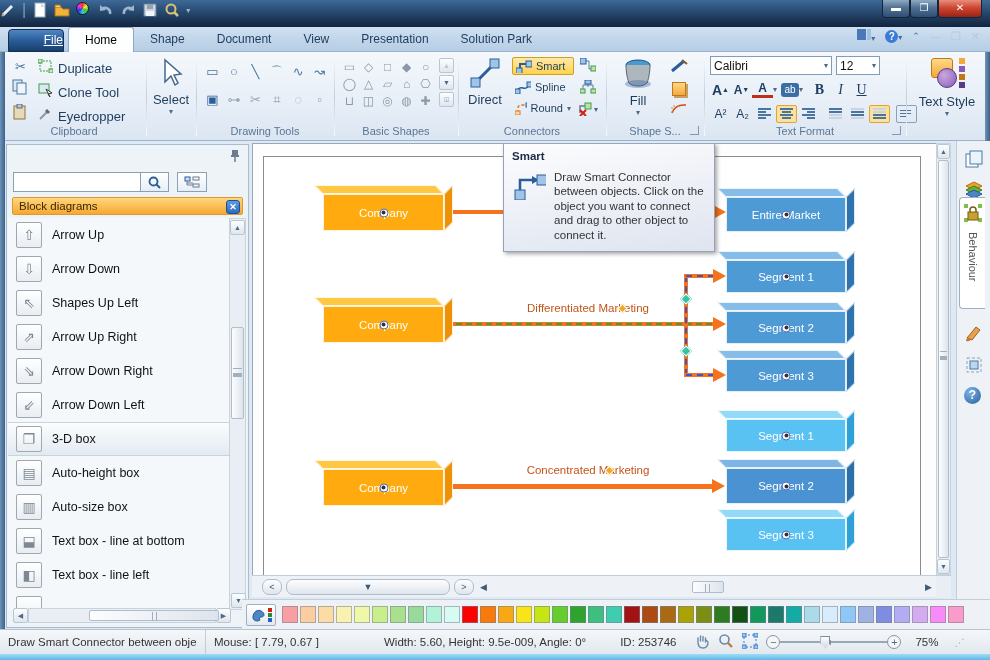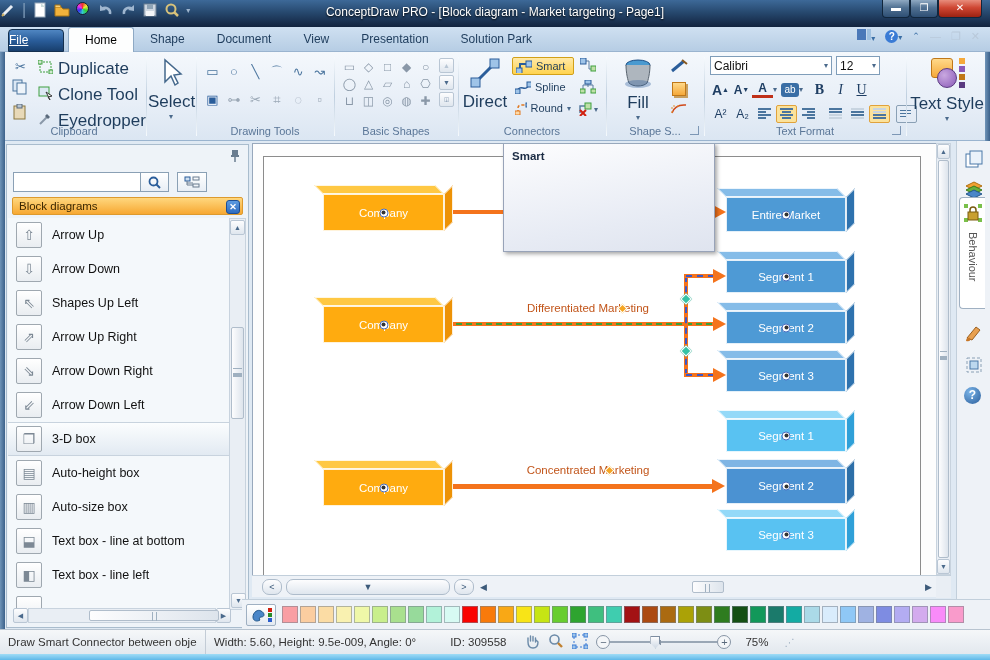--- a/index.html
+++ b/index.html
@@ -11,30 +11,30 @@
   .titlebar{left:0;top:0;width:990px;height:27px;background:linear-gradient(180deg,#3d6998 0%,#27496f 45%,#12233e 100%);}
   .title-text{left:0;right:0;top:5px;text-align:center;color:#fff;font-size:12px;text-shadow:0 1px 2px #000;}
   .qat{left:6px;top:3px;display:flex;gap:6px;align-items:center;height:20px;}
   .qat .qi{width:16px;height:16px;display:inline-block;}
   .winbtns{right:8px;top:0;display:flex;}
   .wbtn{width:28px;height:18px;border:1px solid #11263c;border-top:none;border-radius:0 0 4px 4px;background:linear-gradient(#8fa9c2,#517192 45%,#2e4f74);color:#fff;font-size:10px;text-align:center;line-height:16px;}
   .wbtn.close{width:44px;background:linear-gradient(#e88d7c,#cf4733 45%,#9c2212);}
 
   
   .menubar{left:0;top:27px;width:990px;height:25px;background:linear-gradient(#cfe0f1,#b6cde4);border-bottom:1px solid #9ab4cf;}
-  .filebtn{left:8px;top:2px;width:56px;height:23px;background:linear-gradient(#4f86c2,#2a5d9a 50%,#1c4option#);background:linear-gradient(#4f86c2,#2a5d9a 50%,#183f6d);border:1px solid #14304f;border-radius:4px 4px 0 0;color:#fff;font-size:12px;text-align:left;line-height:21px;text-decoration:underline;}
+  .filebtn{left:8px;top:2px;width:56px;height:23px;background:linear-gradient(#4f86c2,#2a5d9a 50%,#1c4option#);background:linear-gradient(#4f86c2,#2a5d9a 50%,#183f6d);border:1px solid #14304f;border-radius:4px 4px 0 0;color:#fff;font-size:12px;text-align:right;line-height:21px;text-decoration:underline;}
   .mtab{height:25px;padding:0 16px;font-size:12px;color:#1e3c5c;line-height:25px;float:left;}
   .mtab.active{background:#fdfefe;border:1px solid #8ea9c4;border-bottom:none;border-radius:3px 3px 0 0;color:#000;}
   .menu-right{right:10px;top:29px;display:flex;gap:10px;align-items:center;color:#3a6ea5;font-size:11px;}
 
   
   .ribbon{left:0;top:52px;width:990px;height:89px;background:linear-gradient(#f4f8fc,#e7eef7 60%,#dbe6f2);border-bottom:1px solid #9ab4cf;}
   .glabel{position:absolute;bottom:1px;left:0;right:0;text-align:center;font-size:11px;color:#5a7697;}
   .gsep{position:absolute;top:5px;bottom:4px;width:1px;background:linear-gradient(#f6fafd,#bfcfdf,#f6fafd);}
-  .rbtn-label{font-size:17px;color:#1e3c5c;}
+  .rbtn-label{font-size:13px;color:#1e3c5c;}
   .icon16{width:17px;height:16px;display:inline-flex;align-items:center;justify-content:center;font-size:13px;color:#4b759e;}
   .gicon{color:#9aa7b5;}
   .shape-cell{width:19px;height:17px;display:inline-flex;align-items:center;justify-content:center;font-size:12px;color:#8a98a8;}
   .smart-hl{background:linear-gradient(#ffe9a8,#ffd34e);border:1px solid #d2a018;border-radius:2px;}
   .conn-row{display:flex;align-items:center;gap:4px;height:18px;font-size:11px;color:#1e3c5c;padding:0 3px;}
   .combo{background:#fff;border:1px solid #7f9db9;height:19px;font-size:12px;color:#111;display:flex;align-items:center;padding:0 3px;justify-content:space-between;}
   .fmtbtn{width:21px;height:19px;display:inline-flex;align-items:center;justify-content:center;font-size:12px;color:#1f3e63;}
   .alignbox{width:21px;height:18px;border:1px solid transparent;display:inline-flex;align-items:center;justify-content:center;}
   .alignbox.hl{background:#fbe29b;border:1px solid #e0a23c;border-radius:2px;}
   .bars{display:block;width:13px;}
@@ -145,21 +145,20 @@
             <rect x="2" y="2" width="12" height="12" fill="#cdd6e0" stroke="#6a7d90"></rect>
             <rect x="5" y="2" width="6" height="5" fill="#8fa3b5"></rect>
             <rect x="4" y="9" width="8" height="5" fill="#f2f5f8"></rect>
           </svg></span>
       <span class="qi"><svg width="16" height="16">
             <circle cx="7" cy="7" r="4.5" fill="none" stroke="#d8c27a" stroke-width="2"></circle>
             <line x1="10.5" y1="10.5" x2="14" y2="14" stroke="#d8c27a" stroke-width="2.5"></line>
           </svg></span>
       <span style="color:#9fb6cf;font-size:8px;">▾</span>
     </div>
-    <div class="abs title-text">ConceptDraw PRO - [Block diagram - Market targeting - Page1]</div>
     <div class="abs winbtns">
       <div class="wbtn">▬</div>
       <div class="wbtn">❐</div>
       <div class="wbtn close">✕</div>
     </div>
   </div>
 
   <div class="abs menubar">
     <div class="abs filebtn">File</div>
     <div style="position:absolute;left:68px;top:0;">
@@ -682,20 +681,29 @@
       <span class="b-top" style="width:120px;background:#93d9f8;"></span>
         <span class="b-side" style="left:120px;height:33px;background:#2fa0d8;"></span>
       <span class="b-front" style="width:120px;height:33px;background:#59c2f2;">
           <span>Segment 3</span>
           <span class="link-dot"></span>
         </span>
     </div>
 
     <div class="tooltip">
       <div class="tt-title">Smart</div>
+      <div class="tt-body">
+        <svg width="34" height="28" style="flex:none;margin-top:2px;">
+            <path d="M8 22 V8 H22" stroke="#2a5d9a" stroke-width="2.5" fill="none"></path>
+            <path d="M20 4 L27 8 L20 12 Z" fill="#2a5d9a"></path>
+            <rect x="3" y="18" width="10" height="10" fill="#9fc4e8" stroke="#2a5d9a"></rect>
+            <rect x="25" y="3" width="10" height="10" fill="#9fc4e8" stroke="#2a5d9a"></rect>
+          </svg>
+        <div class="tt-text">Draw Smart Connector between objects. Click on the object you want to connect and drag to other object to connect it.</div>
+      </div>
     </div>
   </div>
 
   <div class="abs" style="left:936px;top:143px;width:15px;height:432px;background:#e9eef4;border:1px solid #c8d3de;">
     <div class="sb-arrow" style="width:13px;">▲</div>
     <div class="sb-thumb" style="position:absolute;left:1px;width:11px;top:16px;bottom:16px;">
         <span class="grip3" style="margin-top:190px;width:7px;"></span>
       </div>
     <div class="sb-arrow" style="position:absolute;bottom:0;width:13px;">▼</div>
   </div>
@@ -798,22 +806,23 @@
         <div class="swatch" style="background: rgb(126, 140, 226);"></div>
         <div class="swatch" style="background: rgb(179, 172, 242);"></div>
         <div class="swatch" style="background: rgb(211, 171, 238);"></div>
         <div class="swatch" style="background: rgb(249, 139, 249);"></div>
         <div class="swatch" style="background: rgb(249, 155, 203);"></div>
       </div>
   </div>
 
   <div class="abs statusbar">
     <div class="st-sec" style="width:206px;">Draw Smart Connector between obje</div>
+    <div class="st-sec" style="width:170px;border-right:none;">Mouse: [ 7.79, 0.67 ]</div>
     <div class="st-sec" style="border-right:none;">Width: 5.60,  Height: 9.5e-009,  Angle: 0°</div>
-    <div class="st-sec" style="border-right:none;margin-left:18px;">ID: 309558</div>
+    <div class="st-sec" style="border-right:none;margin-left:18px;">ID: 253746</div>
     <div style="display:flex;align-items:center;gap:8px;margin-left:10px;">
       <span><svg width="16" height="16">
             <path d="M4 9 V5 M6.5 8 V3 M9 8 V3.5 M11.5 9 V5 M4 9 c0 4 2 6 5 6 c3 0 5 -2 5 -6 l-2 -2" fill="none" stroke="#6b8aa8" stroke-width="1.4" stroke-linecap="round"></path>
           </svg></span>
       <span><svg width="16" height="16">
             <circle cx="6.5" cy="6.5" r="4.5" fill="none" stroke="#6b8aa8" stroke-width="1.6"></circle>
             <line x1="10" y1="10" x2="14" y2="14" stroke="#c08030" stroke-width="2.4"></line>
           </svg></span>
       <span><svg width="16" height="16">
             <rect x="2" y="2" width="12" height="12" fill="none" stroke="#3a7bd5" stroke-dasharray="2 2"></rect>

